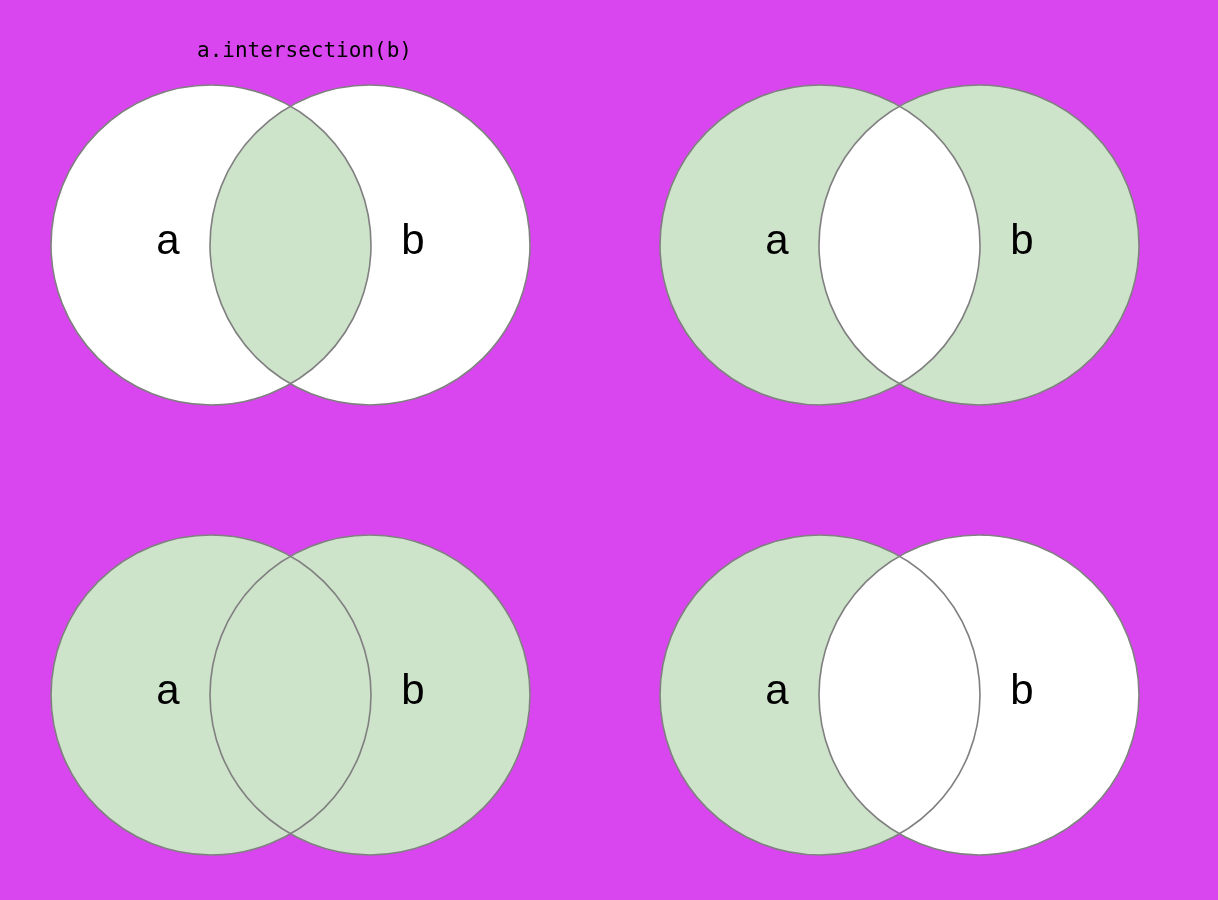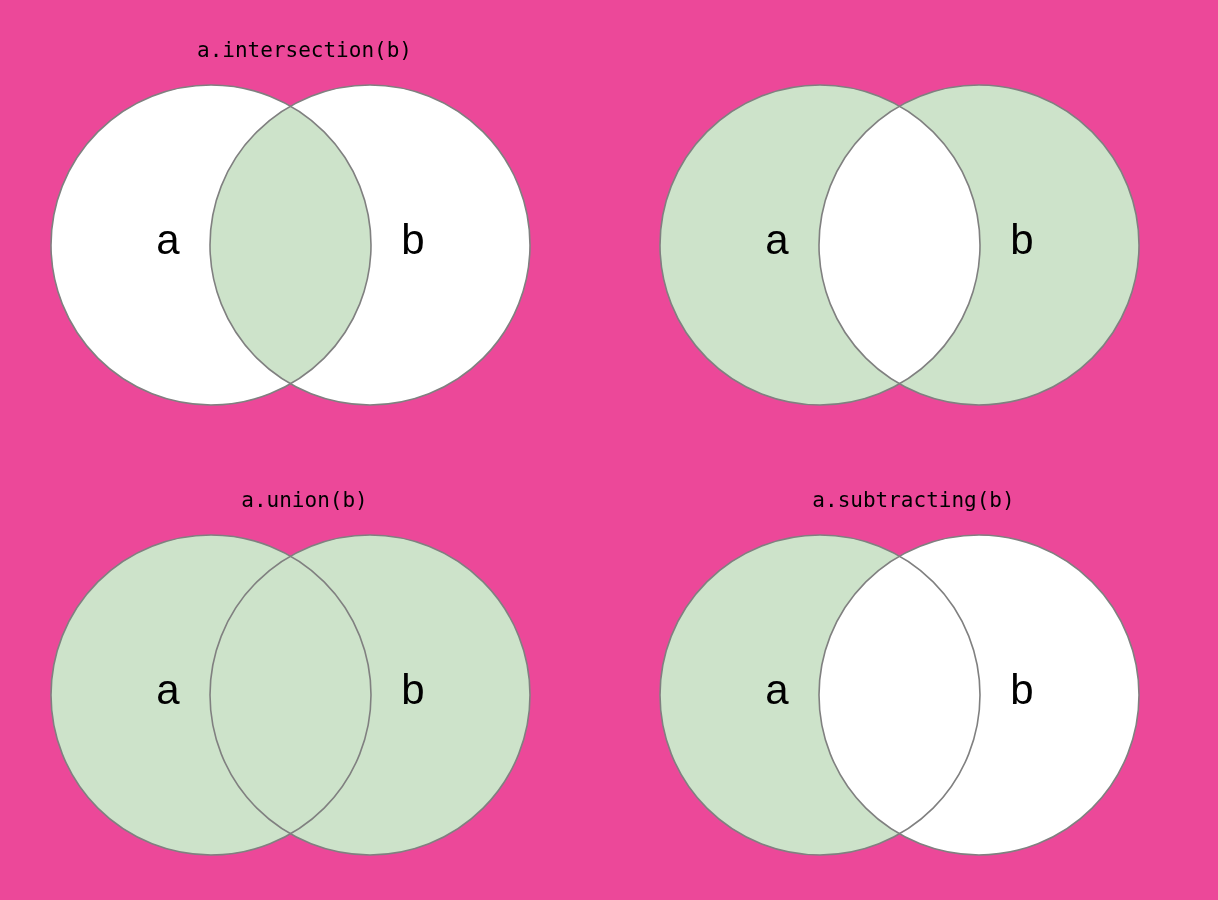--- a/index.html
+++ b/index.html
@@ -50,21 +50,21 @@
     font-family: "Liberation Sans", sans-serif;
     font-size: 42px;
     fill: #000000;
     text-anchor: middle;
     dominant-baseline: middle;
   }
 </style>
 </head>
 <body>
 
-<div class="board" style="background: #ec4899;">
+<div class="board" style="background: #d946ef;">
 
   <div class="panel" style="left:0px; top:0px;">
     <div class="panel-title">a.intersection(b)</div>
     <svg class="venn-svg" viewBox="0 0 609 450">
       <defs>
         <clipPath id="clip-a-1">
             <circle cx="211" cy="245" r="160"></circle>
           </clipPath>
         <clipPath id="clip-b-1">
             <circle cx="370" cy="245" r="160"></circle>
@@ -110,21 +110,20 @@
         <circle cx="370" cy="245" r="160" fill="#ffffff"></circle>
       </g>
       <circle cx="211" cy="245" r="160" fill="none" stroke="#808080" stroke-width="1.6"></circle>
       <circle cx="370" cy="245" r="160" fill="none" stroke="#808080" stroke-width="1.6"></circle>
       <text class="set-label" x="168" y="243" fill="#000000">a</text>
       <text class="set-label" x="413" y="243" fill="#000000">b</text>
     </svg>
   </div>
 
   <div class="panel" style="left:0px; top:450px;">
-    <div class="panel-title">a.union(b)</div>
     <svg class="venn-svg" viewBox="0 0 609 450">
       <defs>
         <clipPath id="clip-a-3">
             <circle cx="211" cy="245" r="160"></circle>
           </clipPath>
         <clipPath id="clip-b-3">
             <circle cx="370" cy="245" r="160"></circle>
           </clipPath>
       </defs>
       <g clip-path="url(#clip-a-3)">
@@ -137,21 +136,20 @@
         <circle cx="370" cy="245" r="160" fill="#cde3ca"></circle>
       </g>
       <circle cx="211" cy="245" r="160" fill="none" stroke="#808080" stroke-width="1.6"></circle>
       <circle cx="370" cy="245" r="160" fill="none" stroke="#808080" stroke-width="1.6"></circle>
       <text class="set-label" x="168" y="243" fill="#000000">a</text>
       <text class="set-label" x="413" y="243" fill="#000000">b</text>
     </svg>
   </div>
 
   <div class="panel" style="left:609px; top:450px;">
-    <div class="panel-title">a.subtracting(b)</div>
     <svg class="venn-svg" viewBox="0 0 609 450">
       <defs>
         <clipPath id="clip-a-4">
             <circle cx="211" cy="245" r="160"></circle>
           </clipPath>
         <clipPath id="clip-b-4">
             <circle cx="370" cy="245" r="160"></circle>
           </clipPath>
       </defs>
       <g clip-path="url(#clip-a-4)">

